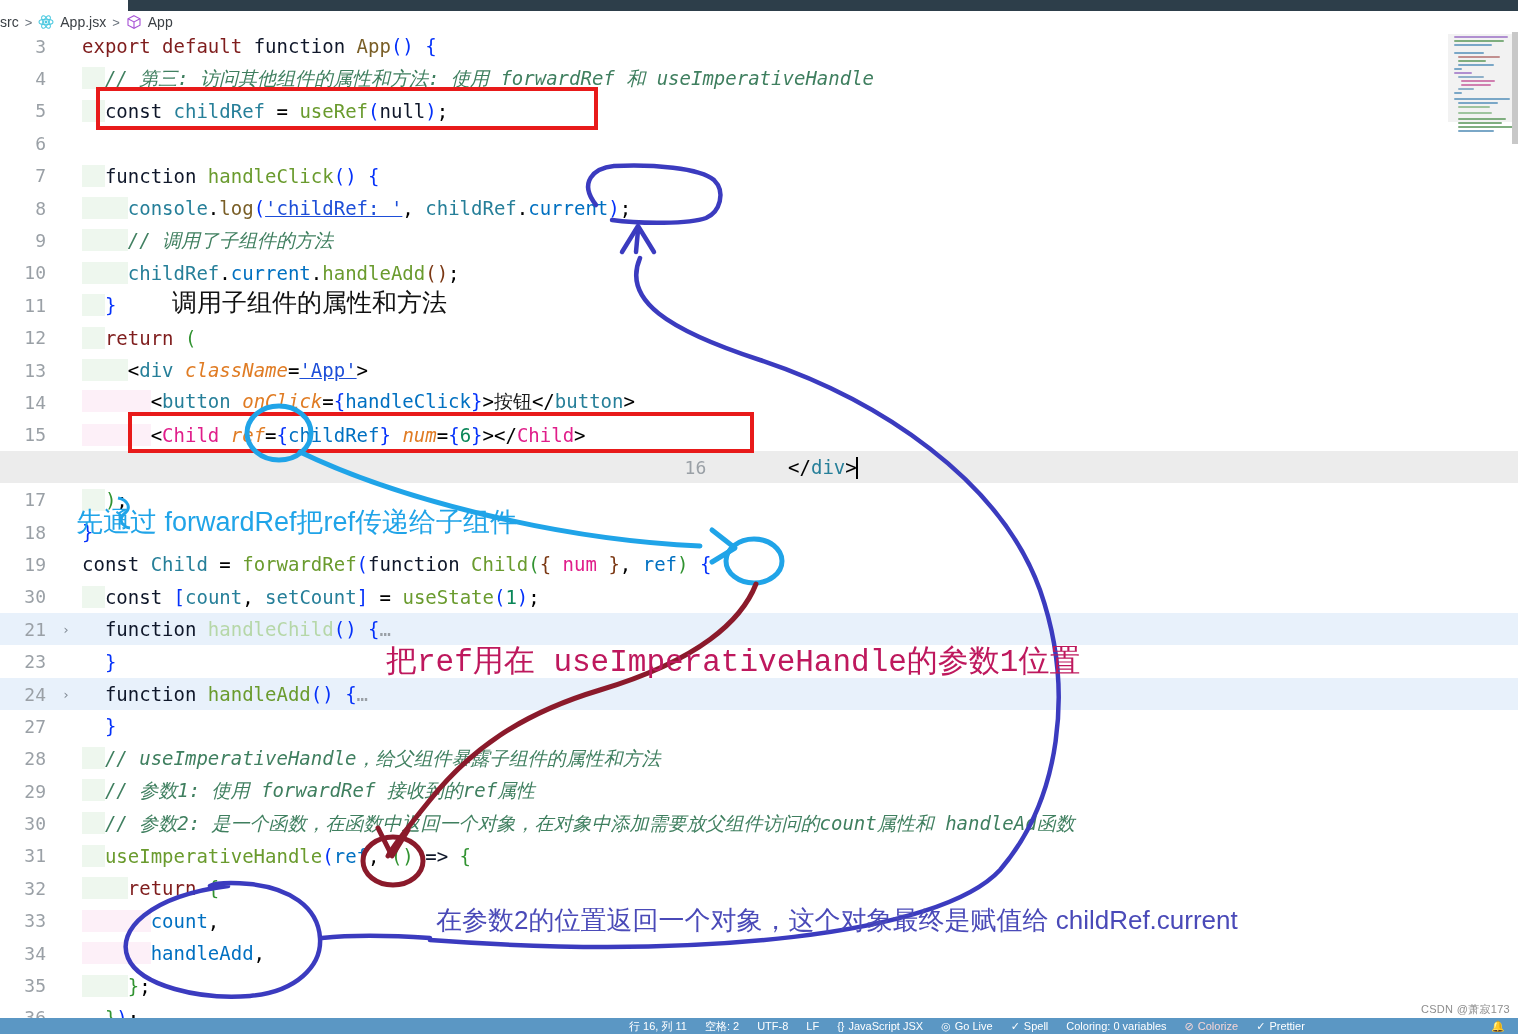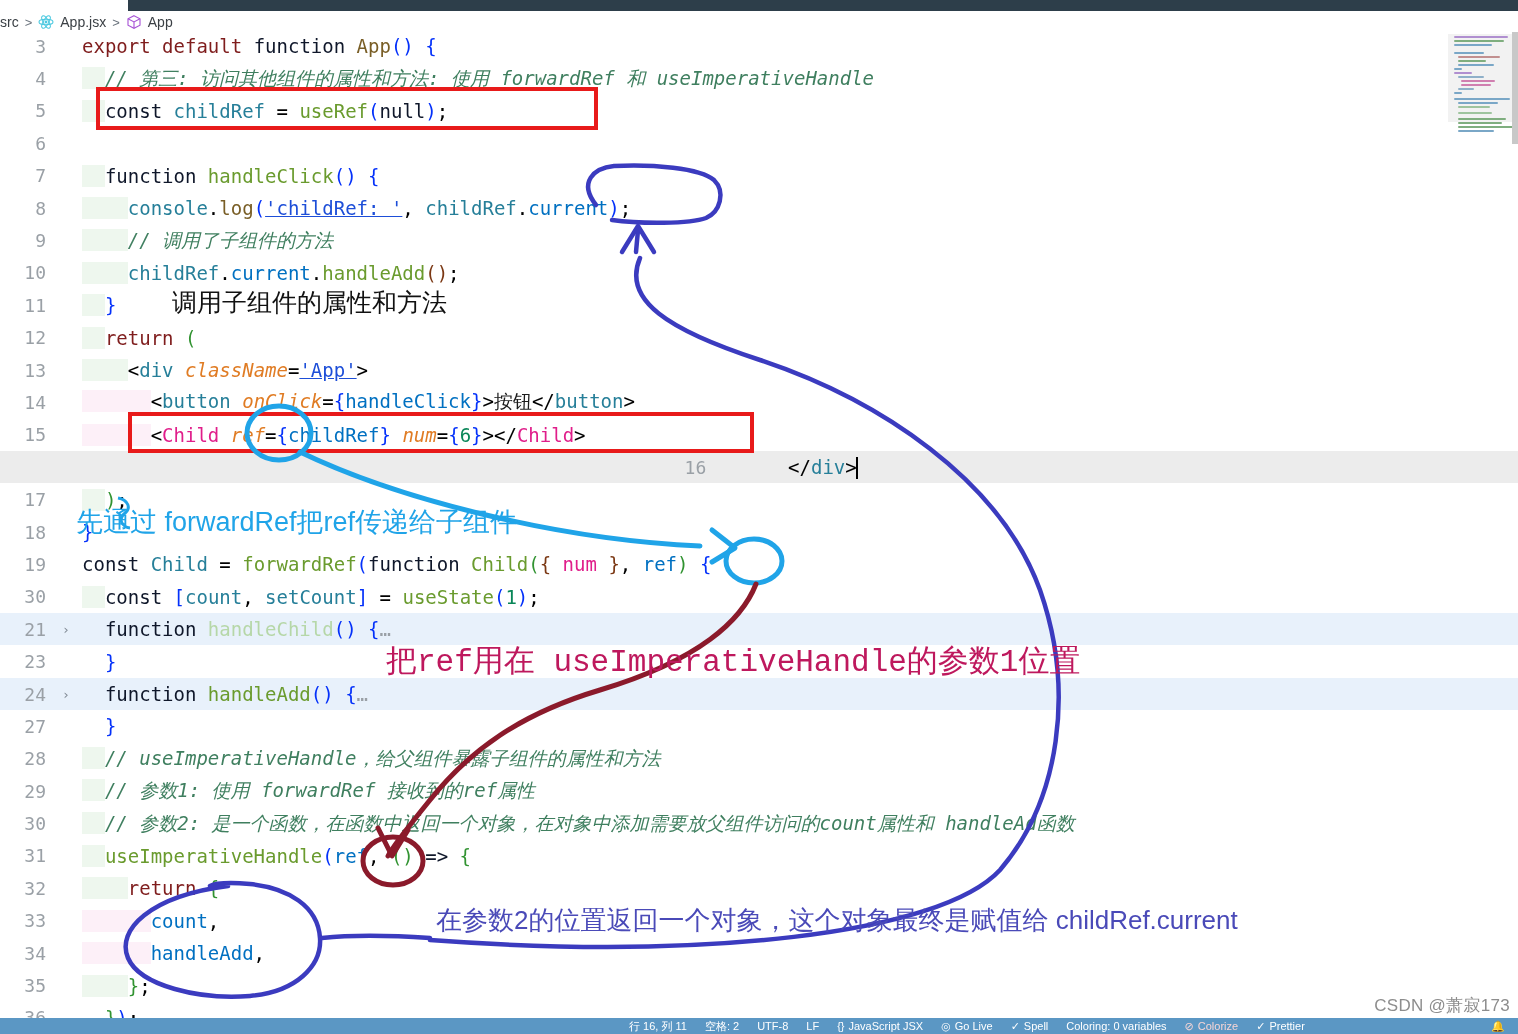--- a/index.html
+++ b/index.html
@@ -106,21 +106,21 @@
     font-size:11px; font-family:"Liberation Sans",sans-serif;
   }
   .sb-left { flex:1; display:flex; align-items:center; }
   .sb-right { display:flex; align-items:center; padding-right:4px; }
   .sb-item { padding:0 9px; white-space:nowrap; display:inline-flex; align-items:center; gap:4px; }
   .sb-item.warn { color:#f7d6d6; }
   .sb-spacer { width:620px; }
 
   .watermark {
     position:absolute; right:8px; bottom:17px;
-    font-size:17px; color:#8d8d8d; font-family:"Liberation Sans",sans-serif;
+    font-size:11px; color:#8d8d8d; font-family:"Liberation Sans",sans-serif;
     letter-spacing:0.3px;
   }
 
   
 </style>
 </head>
 <body>
 
 <div id="root">
 

